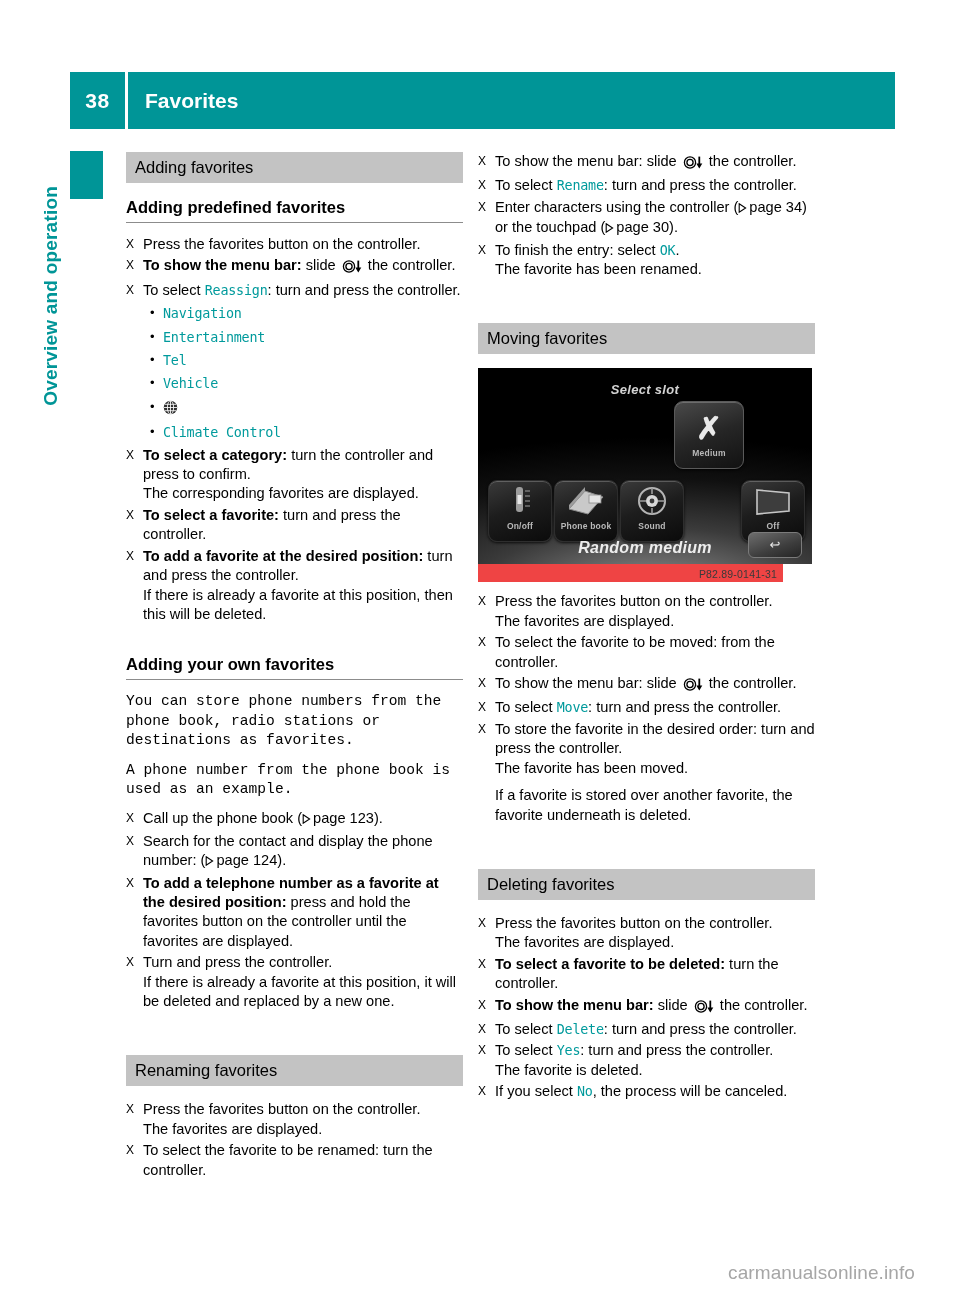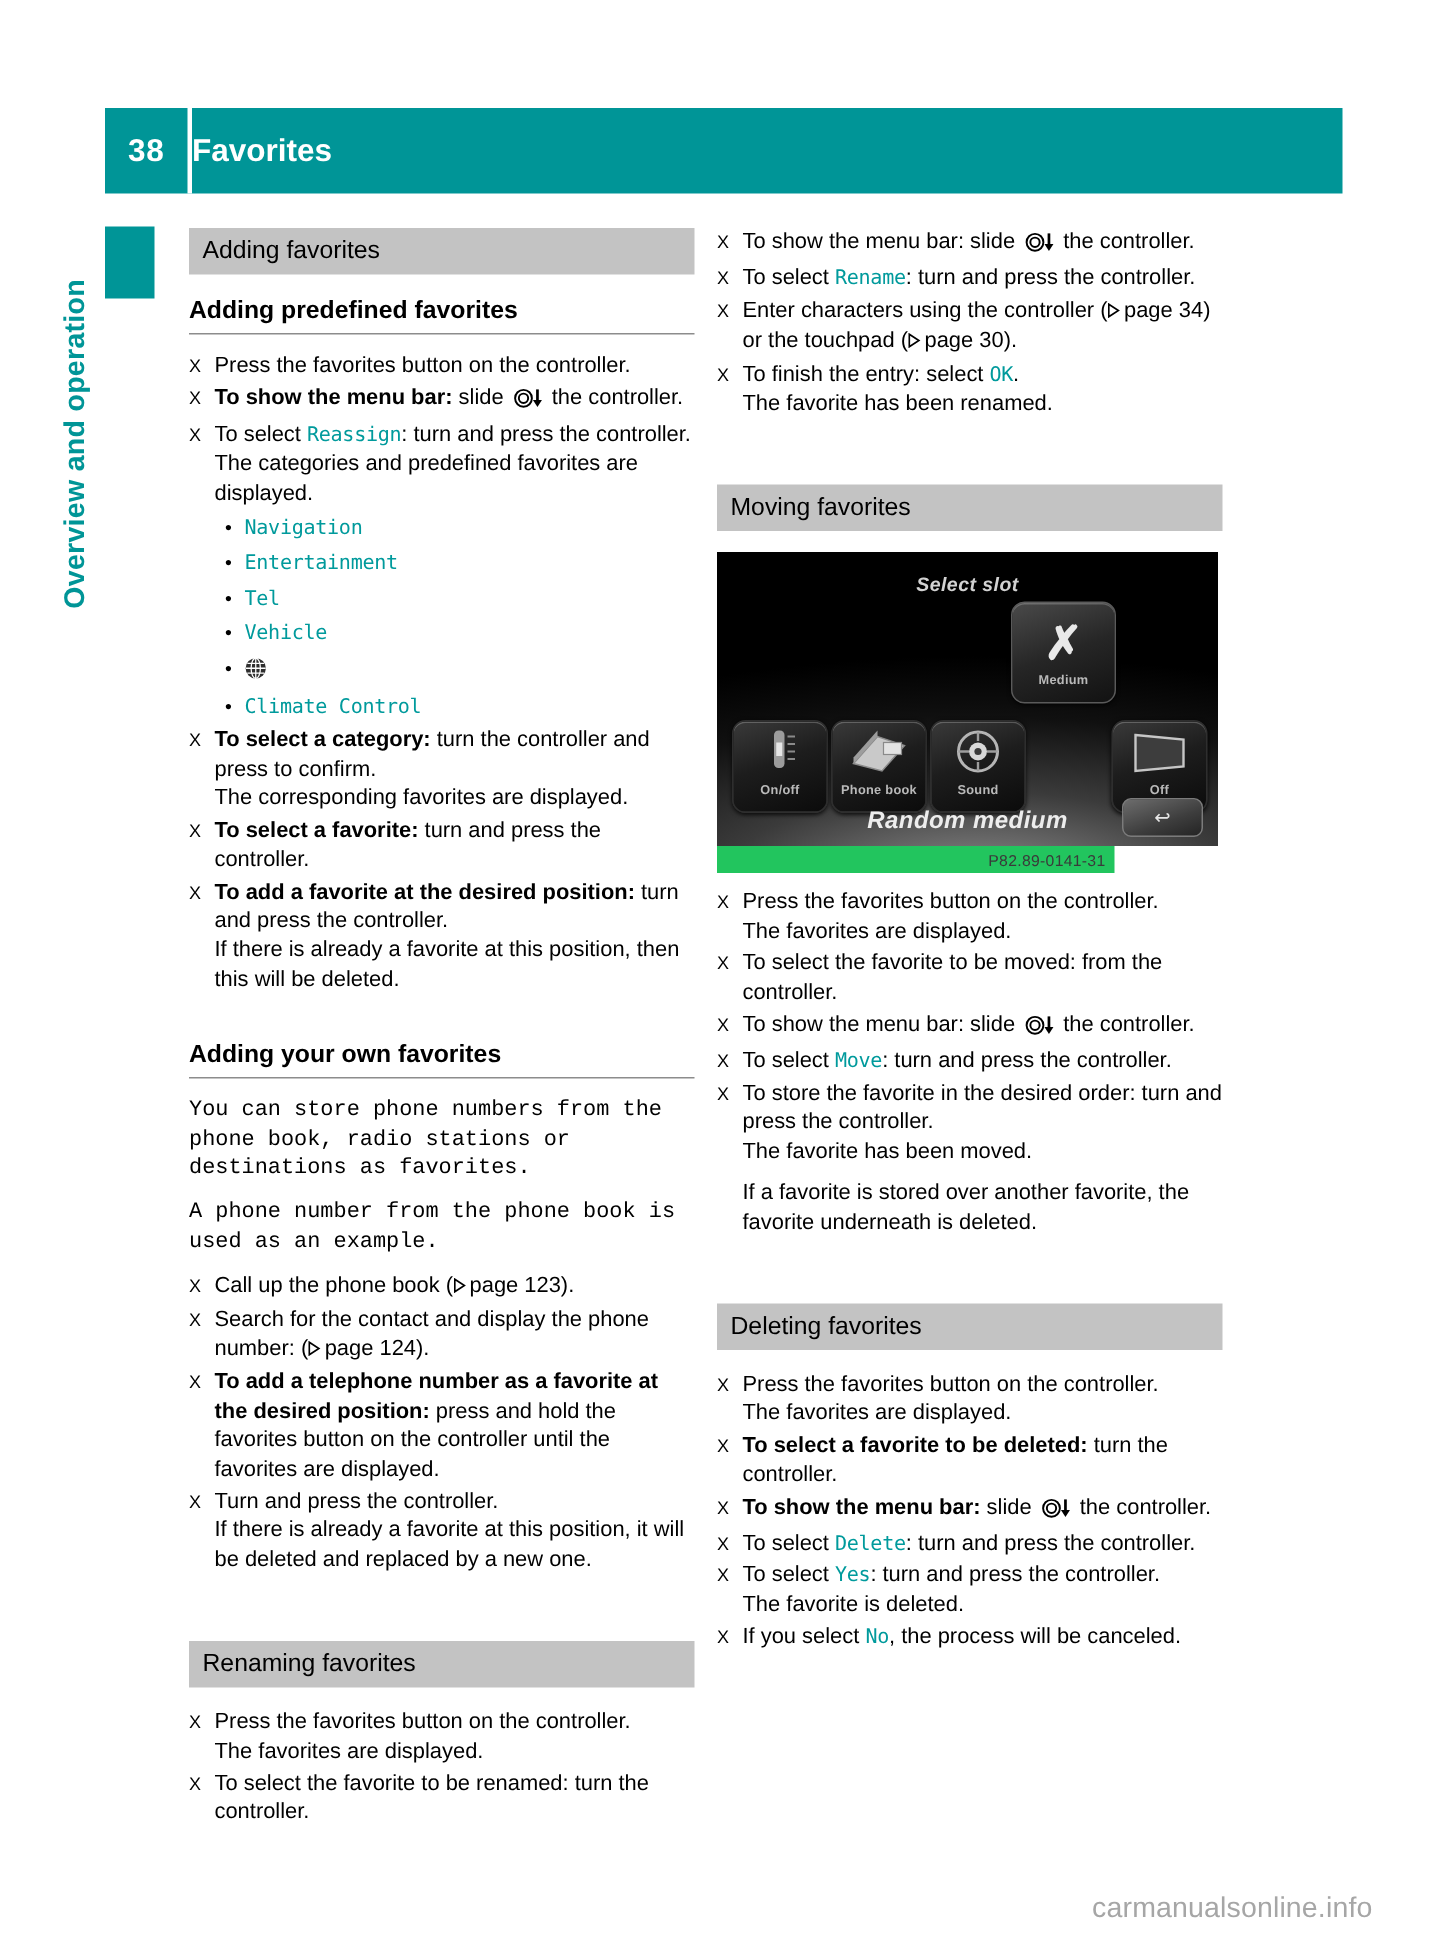--- a/index.html
+++ b/index.html
@@ -35,20 +35,21 @@
     font-size: 21px;
     font-weight: bold;
     letter-spacing: .5px;
   }
   .header-divider {
     width: 3px;
     align-self: stretch;
     background: #ffffff;
   }
   .header-title {
+    padding-left: 17px;
     color: #ffffff;
     font-size: 21px;
     font-weight: bold;
   }
 
   
   .side-tab-block {
     position: absolute;
     left: 70px;
     top: 151px;
@@ -252,23 +253,23 @@
     height: 24px;
     border-radius: 6px;
     background: linear-gradient(160deg, #6d6d6d 0%, #3d3d3d 60%, #242424 100%);
     border: 1px solid #7b7b7b;
     color: #e7e7e7;
     font-size: 13px;
     text-align: center;
     line-height: 24px;
   }
   .figure-caption-bar {
-    width: 265px;
+    width: 305px;
     height: 18px;
-    background: #22c55e;
+    background: #ef4444;
     position: relative;
   }
   .figure-caption {
     position: absolute;
     right: 6px;
     top: 1px;
     font-size: 10.5px;
     color: #3a3a3a;
     letter-spacing: .2px;
   }
@@ -312,21 +313,20 @@
           <circle cx="8" cy="6.5" r="5.6" fill="none" stroke="#000" stroke-width="1.3"></circle>
           <circle cx="8" cy="6.5" r="3.1" fill="none" stroke="#000" stroke-width="1.3"></circle>
           <rect x="16.4" y="0.6" width="1.8" height="8" fill="#000"></rect>
           <path d="M14.3 7.6 L17.3 12.4 L20.3 7.6 Z" fill="#000"></path>
         </svg></span><span> the controller.</span>
   </div>
 
   <div class="step">
     <span class="marker">X</span>
     <span>To select </span><span class="ui">Reassign</span><span>: turn and press the controller.</span><br>
-    <span>The categories and predefined favorites are displayed.</span>
   </div>
 
   <div class="bullets">
     <div class="bullet-row">
       <span class="dot">•</span>
       <span class="ui">Navigation</span>
     </div>
     <div class="bullet-row">
       <span class="dot">•</span>
       <span class="ui">Entertainment</span>

